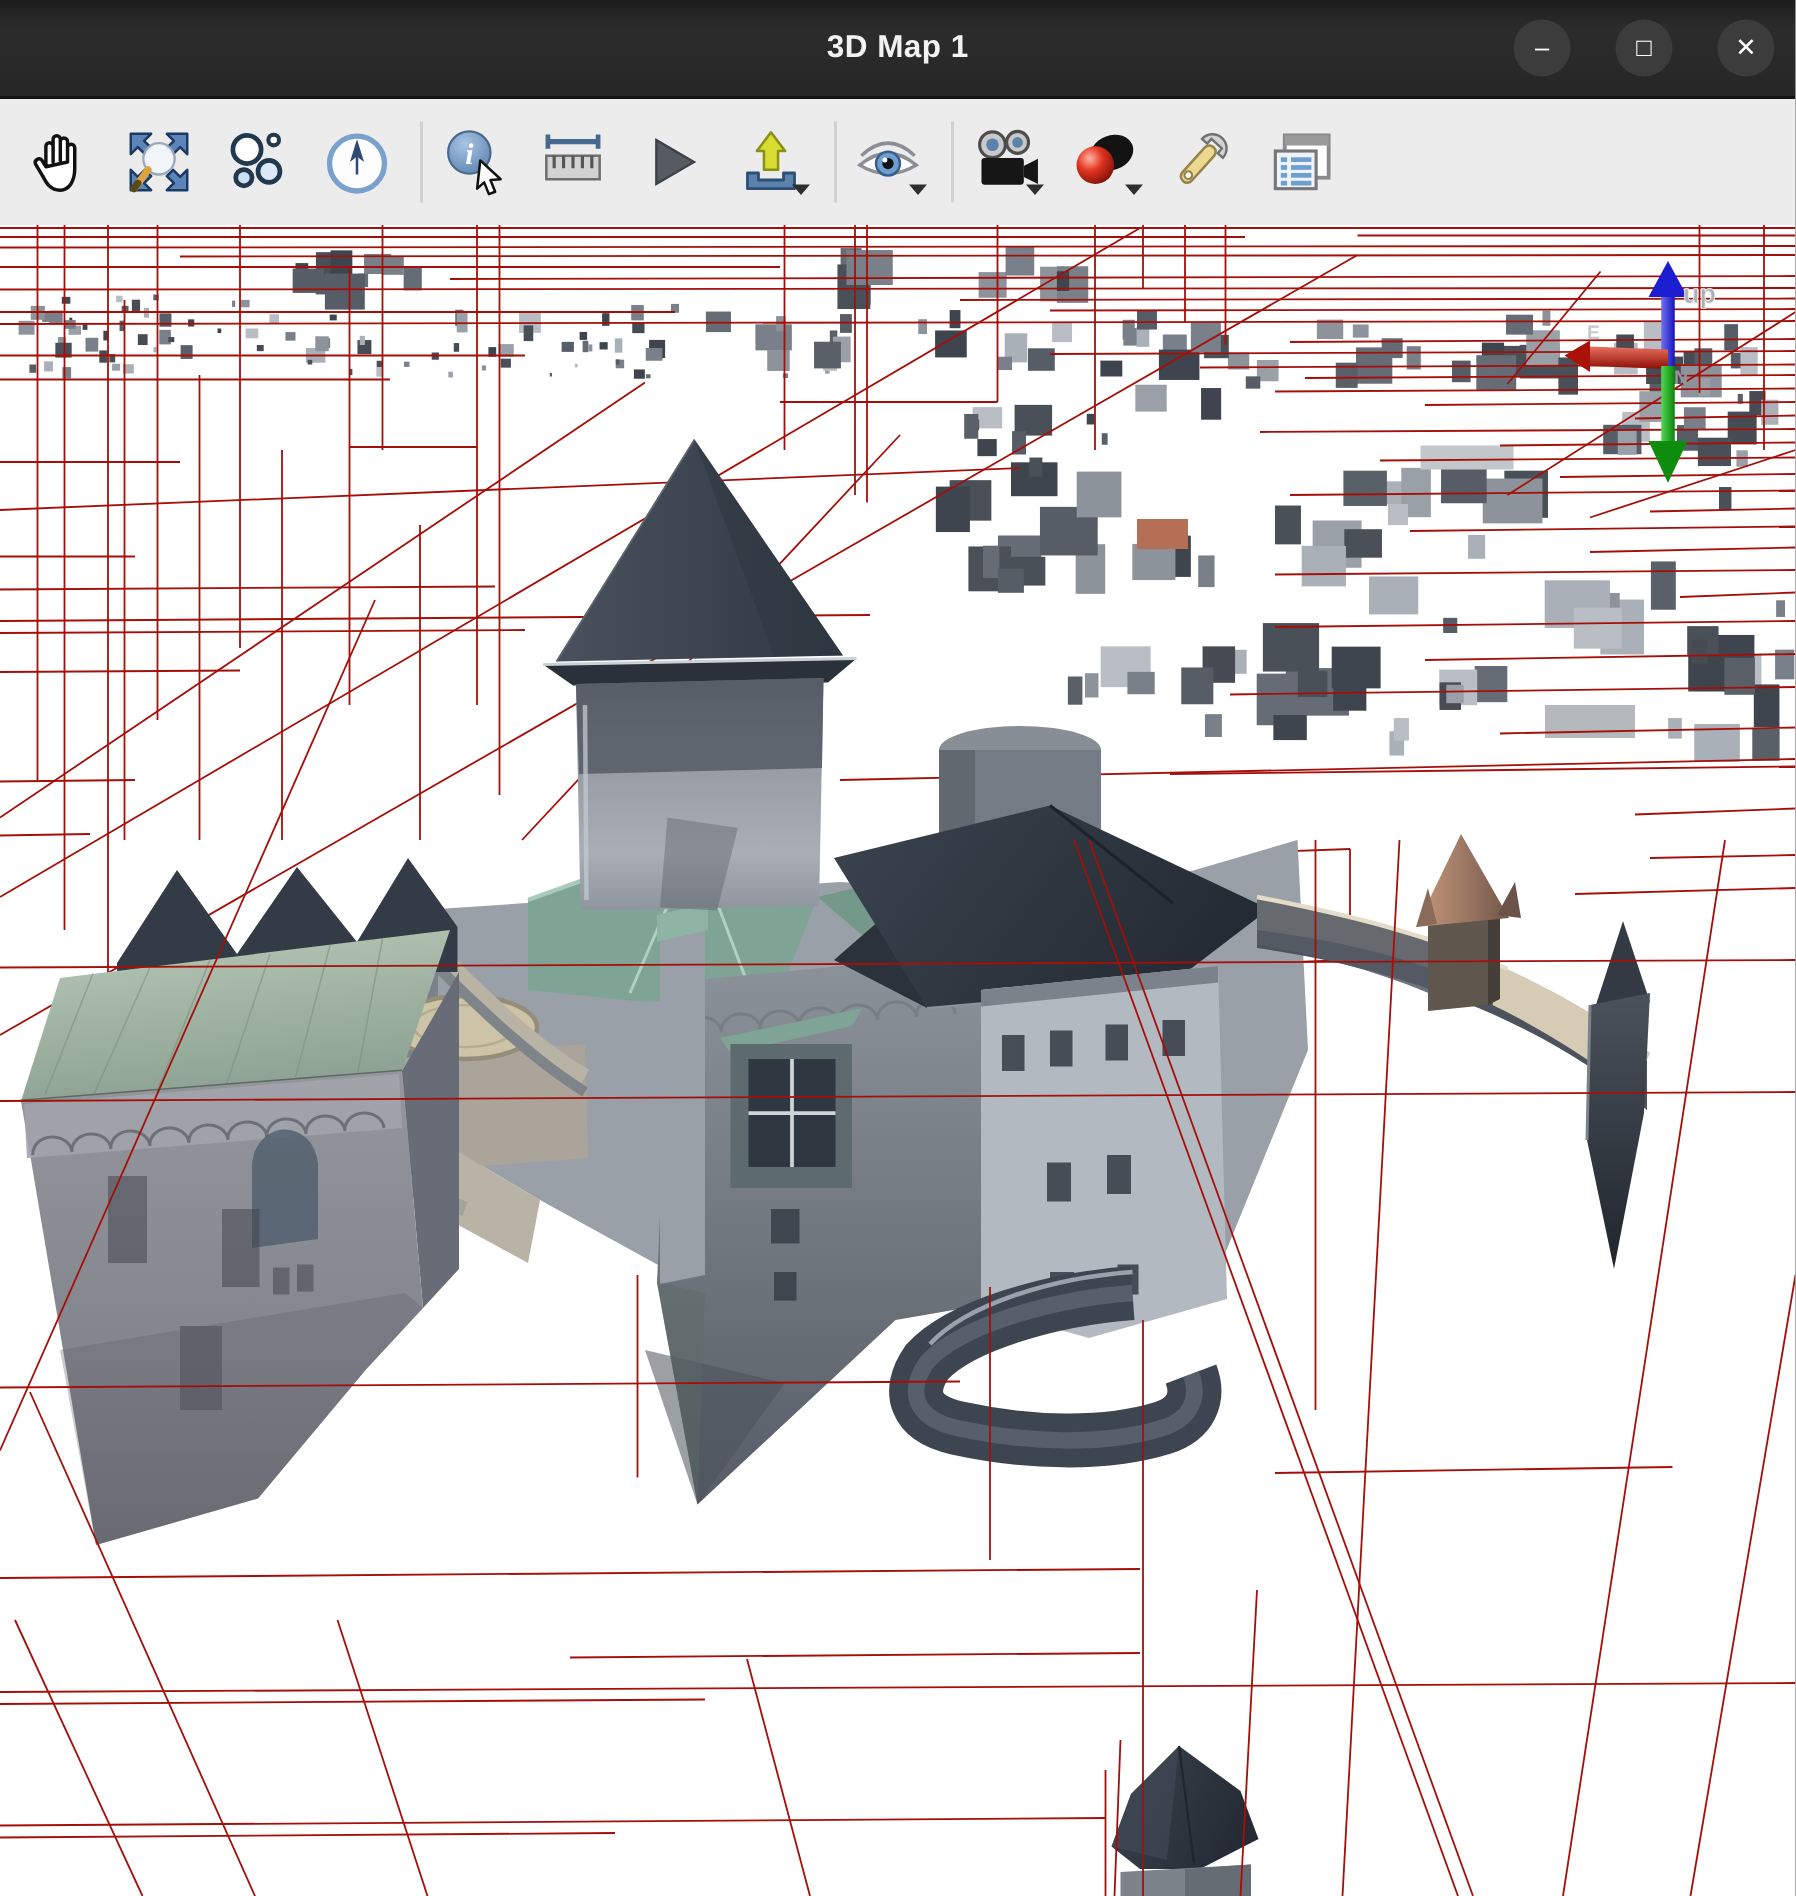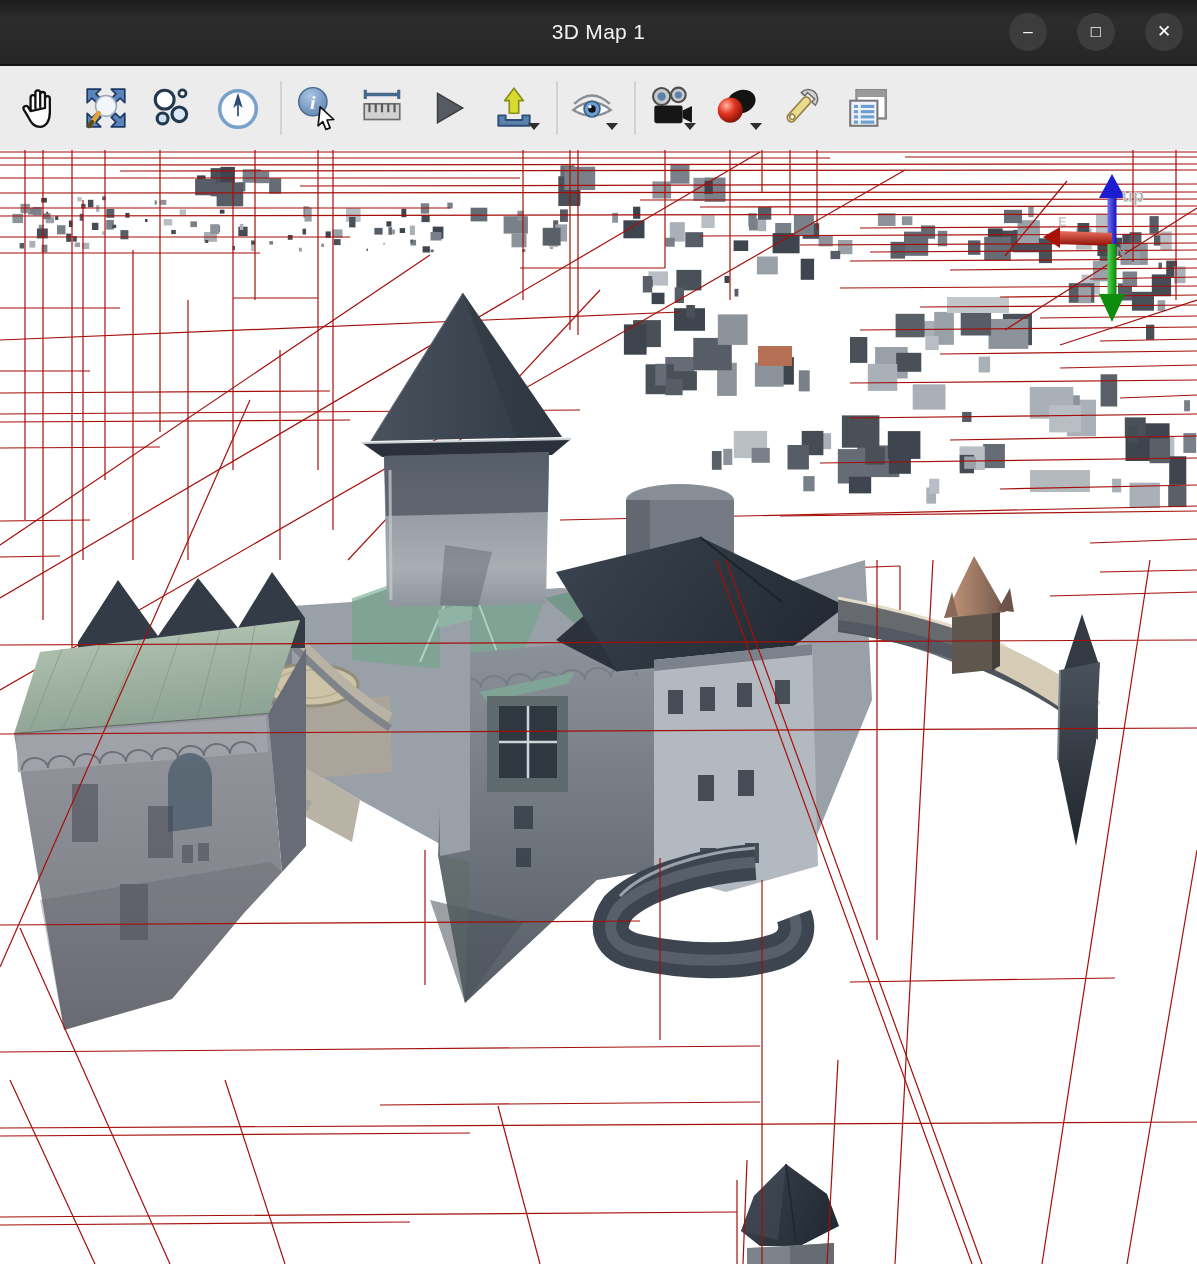--- a/index.html
+++ b/index.html
@@ -1,19 +1,19 @@
 <!DOCTYPE html>
 <html><head>
 <meta charset="utf-8">
 <style>
   html,body{margin:0;padding:0;background:#555;}
   #app{width:1197px;height:1264px;position:relative;font-family:"Liberation Sans",sans-serif;overflow:hidden;background:#fff;}
   
   #titlebar{height:64px;background:linear-gradient(#1d1d1d,#2c2c2c 30%,#262626);display:flex;align-items:center;justify-content:center;position:relative;}
-  #title{color:#f2f2f2;font-size:21px;font-weight:normal;letter-spacing:.3px;}
+  #title{color:#f2f2f2;font-size:21px;font-weight:bold;letter-spacing:.3px;}
   #wincontrols{position:absolute;right:14px;top:0;height:64px;display:flex;align-items:center;gap:30px;}
   .winbtn{width:38px;height:38px;border-radius:50%;background:#3c3c3c;color:#fff;display:flex;align-items:center;justify-content:center;font-size:17px;line-height:1;cursor:default;border:none;}
   .winbtn span{transform:translateY(-1px);}
   
   #toolbar{height:86px;background:#ececec;border-top:2px solid #141414;display:flex;align-items:center;padding-left:16px;box-sizing:border-box;}
   .tbtn{position:relative;width:48px;height:52px;margin-right:18px;background:transparent;border:none;padding:0;display:flex;align-items:center;justify-content:center;cursor:pointer;}
   .tbtn svg{display:block;}
   .tsep{width:2px;height:54px;background:#d2d2d2;margin:0 10px 0 0;}
   .caret{position:absolute;right:-2px;bottom:4px;width:0;height:0;border-left:6px solid transparent;border-right:6px solid transparent;border-top:7px solid #2e2e2e;}
   

